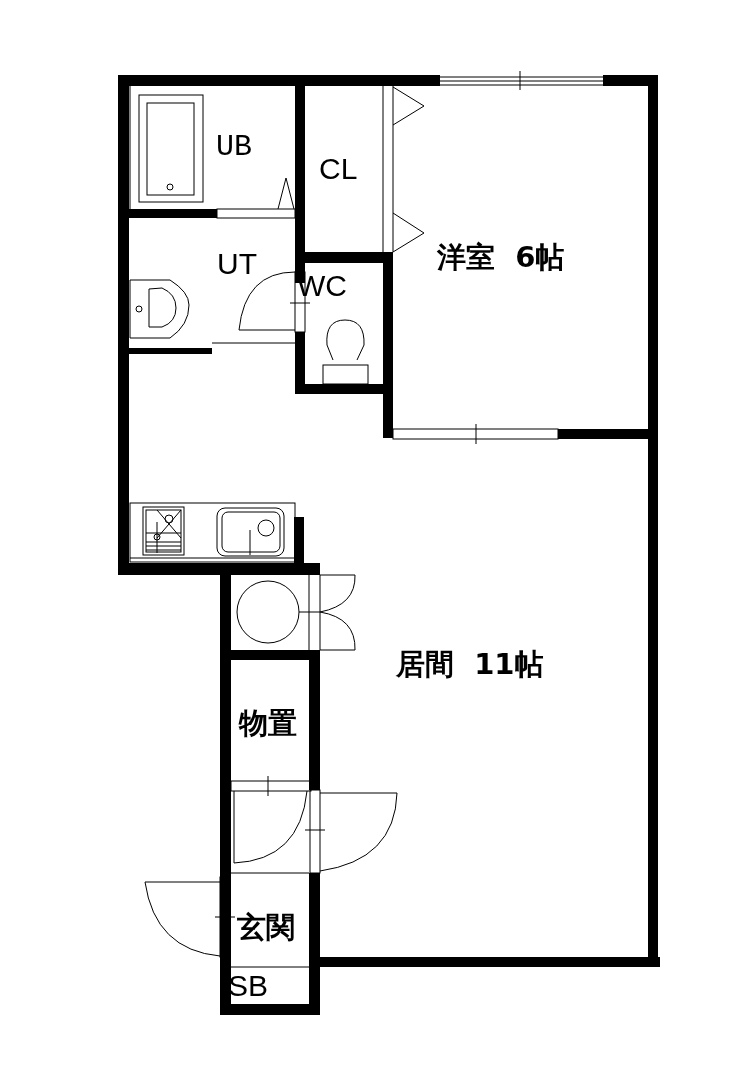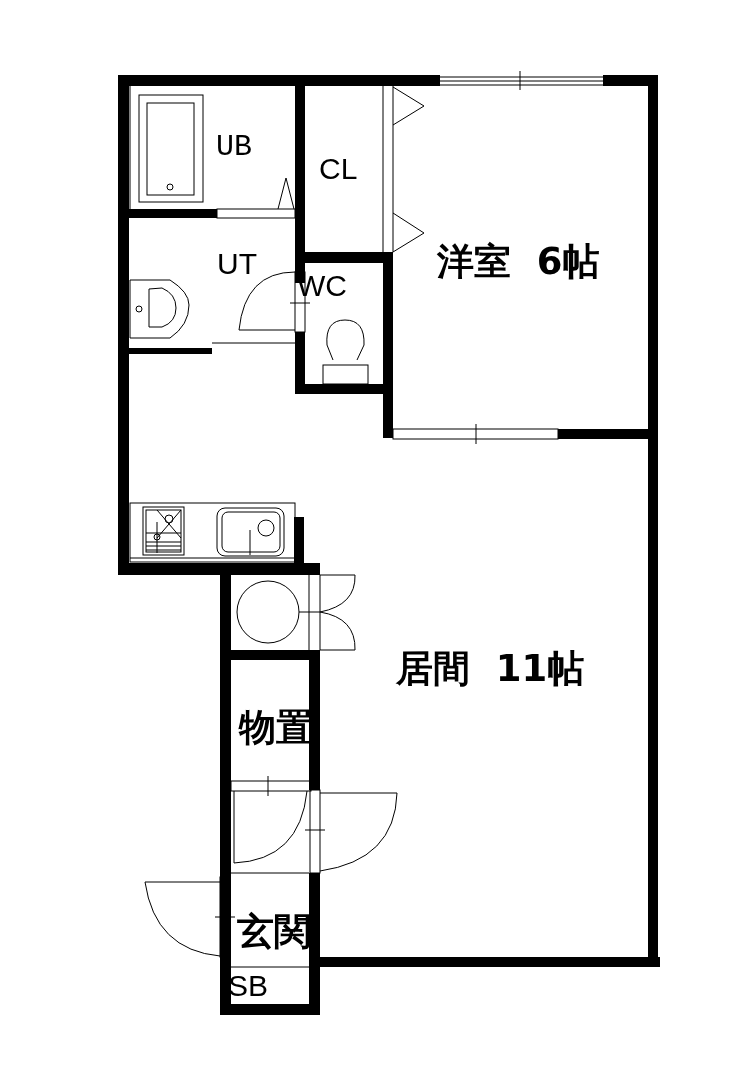--- a/index.html
+++ b/index.html
@@ -1,18 +1,18 @@
 <!DOCTYPE html>
 <html><head>
 <meta charset="utf-8">
 <style>
   html, body { margin:0; padding:0; background:#ffffff; }
   body { width:738px; height:1090px; position:relative; overflow:hidden; font-family:"DejaVu Sans", sans-serif; }
   svg { position:absolute; left:0; top:0; }
-  .label { position:absolute; color:#000; font-family:"DejaVu Sans", sans-serif; font-size:37px; font-weight:bold; white-space:nowrap; line-height:1; }
+  .label { position:absolute; color:#000; font-family:"DejaVu Sans", sans-serif; font-size:29px; font-weight:bold; white-space:nowrap; line-height:1; }
   .label.latin { font-family:"Liberation Sans", sans-serif; font-weight:normal; font-size:30px; }
 </style>
 </head>
 <body>
 
 <svg width="738" height="1090" viewBox="0 0 738 1090" xmlns="http://www.w3.org/2000/svg">
   <g fill="#000">
 
     <rect x="118" y="75" width="322" height="11"></rect>
     <rect x="603" y="75" width="55" height="11"></rect>

